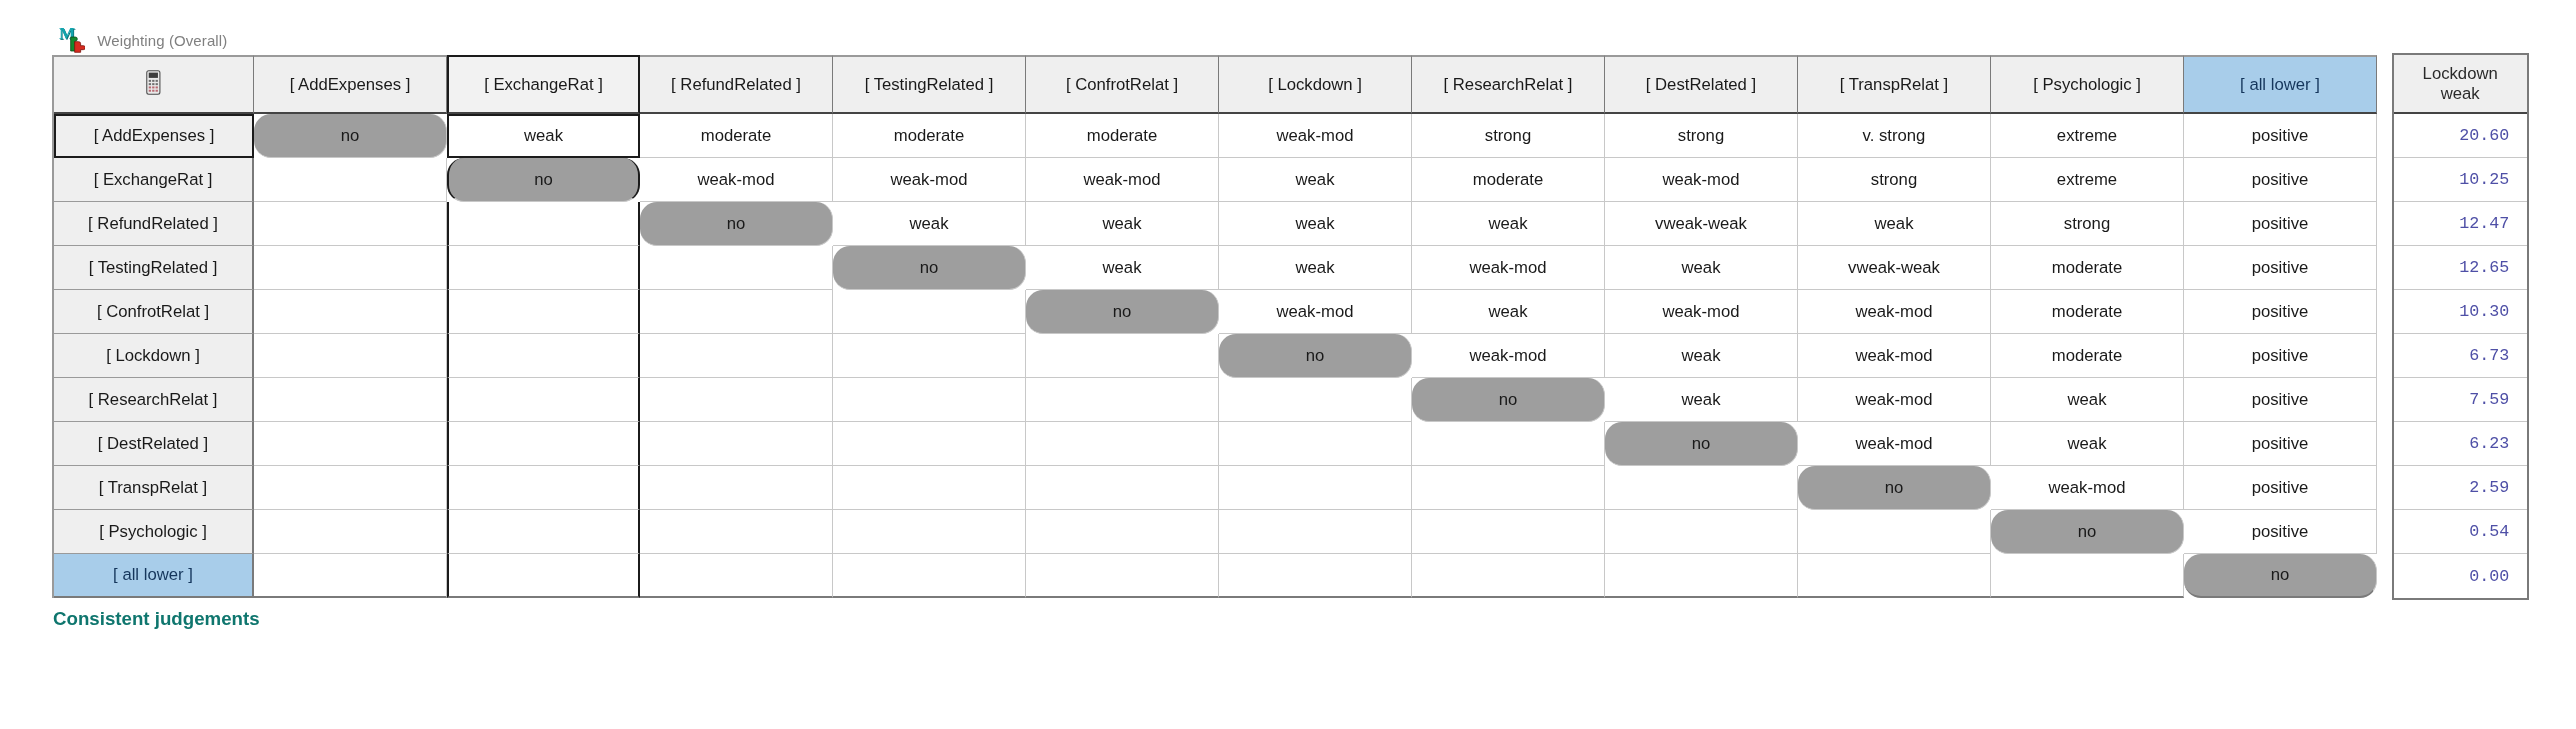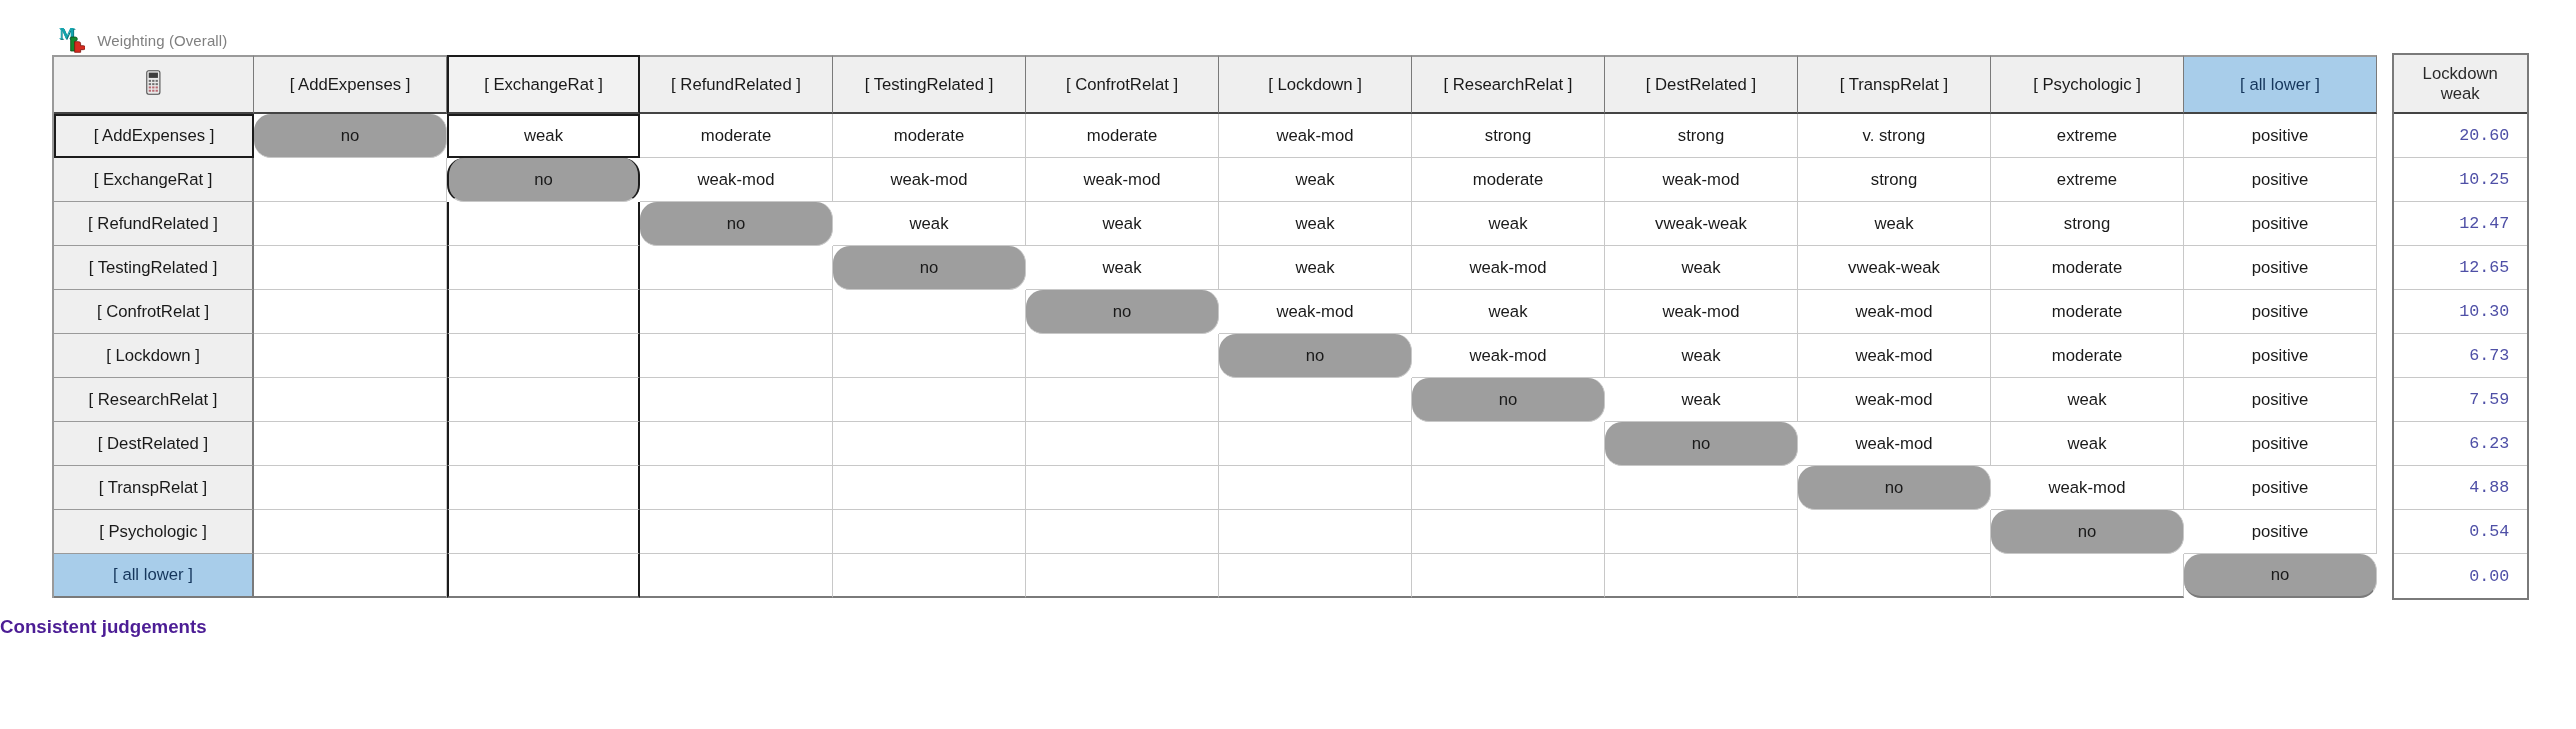--- a/index.html
+++ b/index.html
@@ -168,24 +168,25 @@
     font-family: "Liberation Mono", monospace;
     font-size: 16.7px;
     color: #4e4fa6;
     padding-right: 17.3px;
     text-align: right;
   }
   .scale tr:last-child td.scale-val { border-bottom: none; }
 
   
   .footer {
-    margin-top: 16px;
+    padding-left: 53px;
+    margin-top: 8px;
     font-size: 18.7px;
     font-weight: bold;
-    color: #4c1d95;
+    color: #0f766e;
   }
 </style>
 </head>
 <body>
 
 <div class="title-row">
   <span class="app-icon">
     <span class="glyph-m">M</span>
     <svg class="puzzle" viewBox="0 0 26 28">
       <path d="M4 3 h7 a3 3 0 0 1 0 6 h-0.5 v4 h4.5 a3 3 0 0 1 0 6 v5 h-11 z" fill="#138a2e" stroke="#0a4a18" stroke-width="1.2"></path>
@@ -421,21 +422,21 @@
       <tr>
           <td class="scale-val">6.73</td>
         </tr>
       <tr>
           <td class="scale-val">7.59</td>
         </tr>
       <tr>
           <td class="scale-val">6.23</td>
         </tr>
       <tr>
-          <td class="scale-val">4.88</td>
+          <td class="scale-val">2.59</td>
         </tr>
       <tr>
           <td class="scale-val">0.54</td>
         </tr>
       <tr>
           <td class="scale-val">0.00</td>
         </tr>
     </tbody>
   </table>
 

